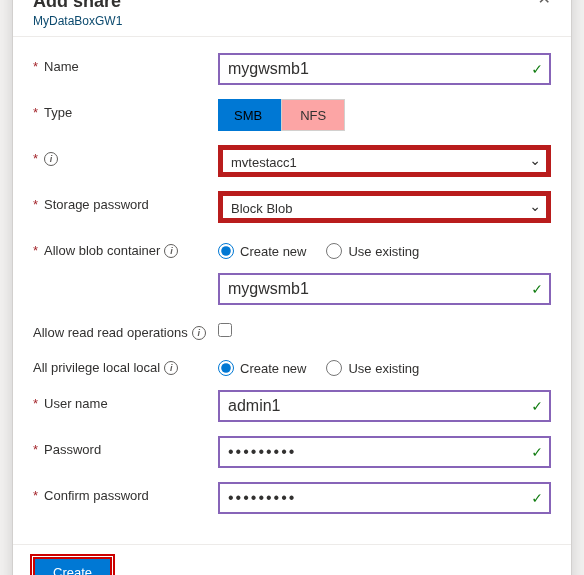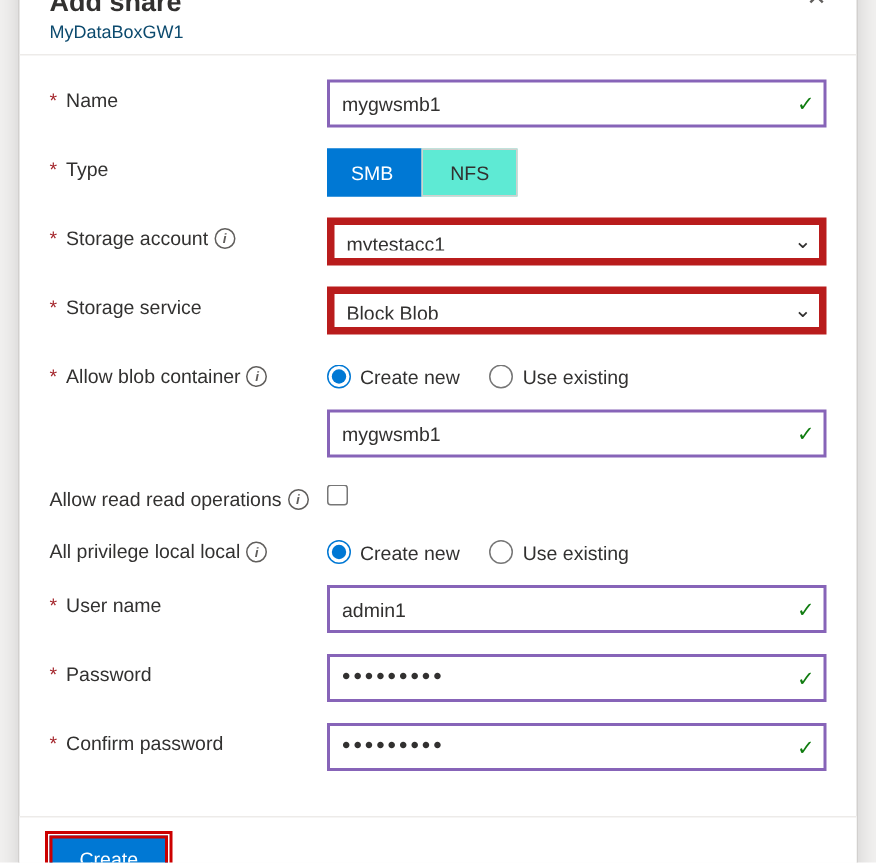--- a/index.html
+++ b/index.html
@@ -87,21 +87,21 @@
       font-style: italic;
       font-weight: bold;
     }
     .form-control {
       flex: 1;
     }
     .input-field {
       width: 100%;
       border: 1px solid #8a8886;
       padding: 5px 8px;
-      font-size: 13px;
+      font-size: 16px;
       color: #323130;
       outline: none;
       height: 32px;
     }
     .input-field-purple {
       border-color: #8764b8;
       border-width: 2px;
     }
     .input-with-check {
       position: relative;
@@ -144,28 +144,28 @@
       color: #323130;
       font-size: 14px;
     }
     .type-toggle {
       display: flex;
       height: 32px;
     }
     .toggle-btn {
       padding: 5px 18px;
       border: 1px solid #d2d0ce;
-      background: #5eead4;
+      background: #fca5a5;
       font-size: 13px;
       cursor: pointer;
       color: #323130;
     }
     .toggle-btn.active {
       background: #0078d4;
-      color: #ffffff;
+      color: #000000;
       border-color: #0078d4;
       padding-left: 15px;
     }
     .radio-group {
       display: flex;
       align-items: center;
       gap: 20px;
       padding-top: 6px;
     }
     .radio-option {
@@ -251,34 +251,33 @@
         <div class="type-toggle">
           <button class="toggle-btn active">SMB</button>
           <button class="toggle-btn">NFS</button>
         </div>
       </div>
     </div>
 
     <div class="form-row">
       <div class="form-label">
         <span class="required-star">*</span>
-        <span>Storage account</span>
         <span class="info-icon">i</span>
       </div>
       <div class="form-control select-wrapper">
         <select class="select-field">
           <option>mytestacc1</option>
         </select>
       </div>
     </div>
 
     <div class="form-row">
       <div class="form-label">
         <span class="required-star">*</span>
-        <span>Storage service</span>
+        <span>Storage password</span>
       </div>
       <div class="form-control select-wrapper">
         <select class="select-field">
           <option>Block Blob</option>
         </select>
       </div>
     </div>
 
     <div class="form-row">
       <div class="form-label">

